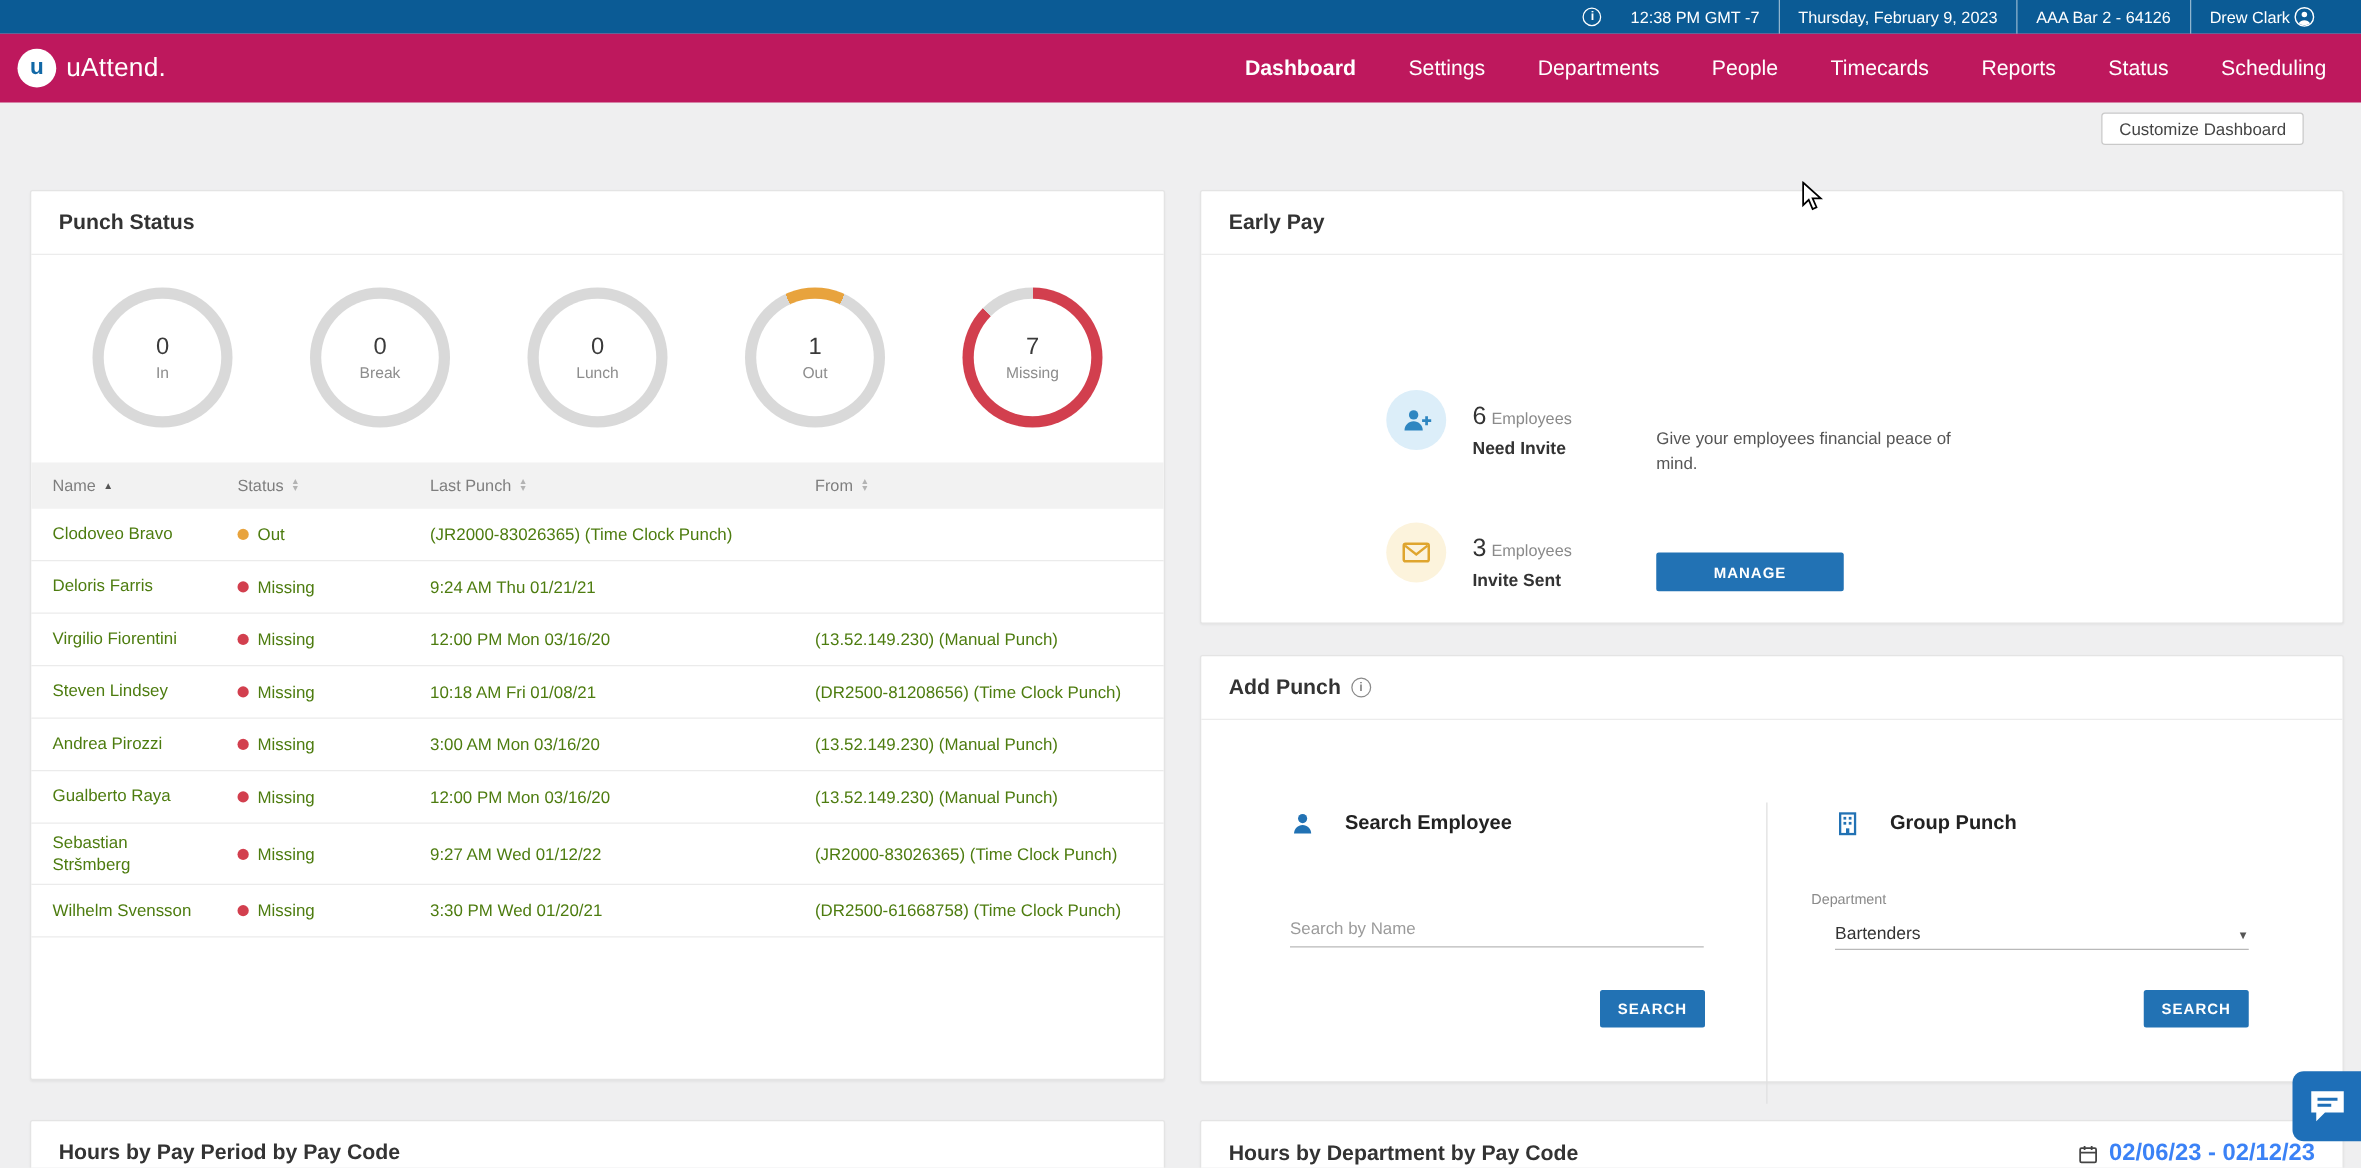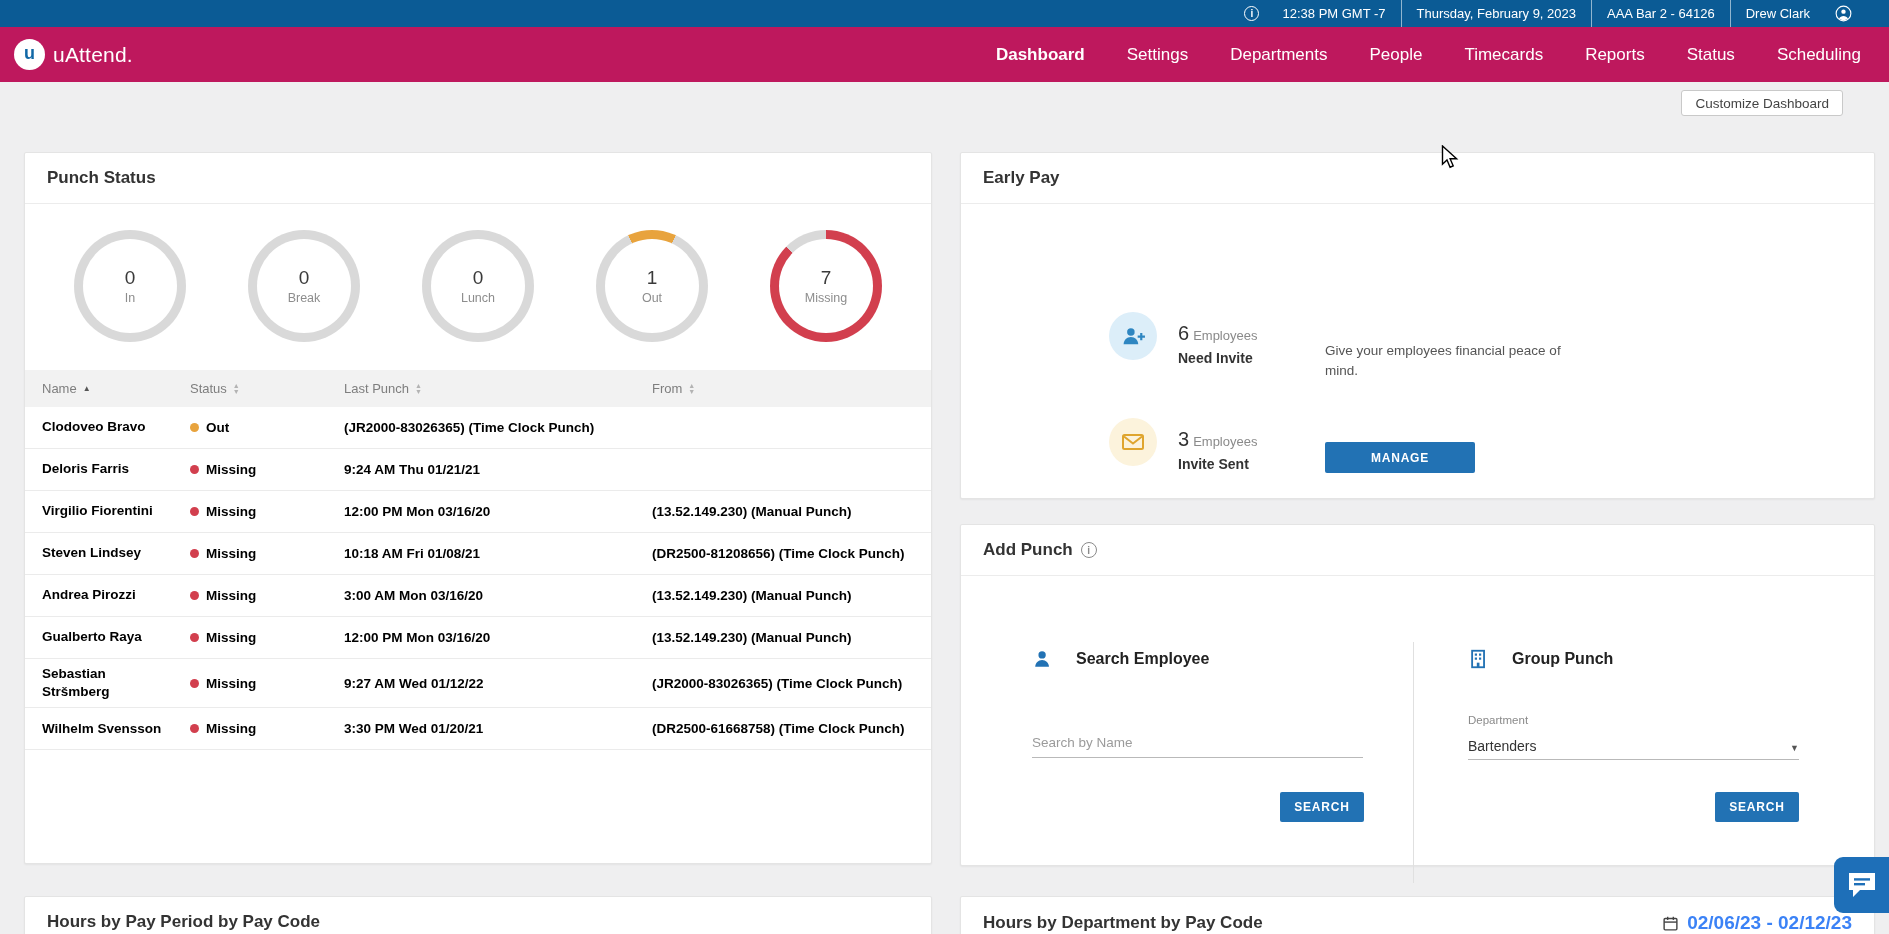--- a/index.html
+++ b/index.html
@@ -11,21 +11,21 @@
   .topbar { position:absolute; left:0; top:0; width:100%; height:27px; background:#0b5b95;
             display:flex; align-items:stretch; justify-content:flex-end; padding-right:22px; color:#fff; }
   .tb-item { display:flex; align-items:center; font-size:13px; padding:12px 15px; white-space:nowrap; }
   .tb-item.first { padding-right:8px; }
   .tb-sep { width:1px; background:rgba(255,255,255,.55); }
   .circle-i { width:15px; height:15px; border:1.5px solid #fff; border-radius:50%;
               display:inline-flex; align-items:center; justify-content:center;
               font-size:10px; font-weight:700; }
   .circle-i::after { content:"i"; }
   .circle-i.gray { border-color:#8a8a8a; color:#8a8a8a; width:16px; height:16px; font-size:10px; }
-  .tb-user { display:flex; align-items:center; gap:25px; }
+  .tb-user { display:flex; align-items:center; gap:3px; }
 
   
   .navbar { position:absolute; left:0; top:27px; width:100%; height:55px; background:#be185d;
             display:flex; align-items:center; justify-content:space-between; padding:0 28px 0 14px; }
   .brand { display:flex; align-items:center; gap:8px; cursor:pointer; }
   .brand-mark { width:31px; height:31px; background:#fff; border-radius:50%; color:#1168a6;
                 display:inline-flex; align-items:center; justify-content:center;
                 font-weight:700; font-size:18px; }
   .brand-mark::after { content:"u"; margin-top:-3px; }
   .brand-text { color:#fff; font-size:21px; letter-spacing:.2px; }
@@ -67,21 +67,21 @@
   .ptable { width:100%; }
   .pt-head, .pt-row { display:grid; grid-template-columns:148px 154px 308px 1fr; padding:0 17px; align-items:center; }
   .pt-head { background:#f2f2f2; height:37px; color:#7e7e7e; font-size:13px; }
   .pt-hcell { display:flex; align-items:center; cursor:pointer; }
   .sort-asc { margin-left:6px; color:#555; font-size:8px; }
   .sort-asc::after { content:"▲"; }
   .sort-both { display:inline-flex; flex-direction:column; margin-left:6px; color:#b3b3b3;
                font-size:7px; line-height:6px; }
   .sort-both::before { content:"▲"; }
   .sort-both::after { content:"▼"; }
-  .pt-row { min-height:42px; border-bottom:1px solid #ebebeb; font-size:13.5px; color:#000000; cursor:pointer;font-weight:bold; }
+  .pt-row { min-height:42px; border-bottom:1px solid #ebebeb; font-size:13.5px; color:#4d7c0f; cursor:pointer; }
   .pt-c { padding:6px 0; }
   .pt-c.name { padding-right:28px; line-height:1.35; }
   .pt-c.status { display:flex; align-items:center; gap:7px; }
   .dot { width:9px; height:9px; border-radius:50%; display:inline-block; flex:none; }
 
   
   .ep-body { position:relative; height:290px; }
   .ep-icon { position:absolute; width:48px; height:48px; border-radius:50%;
              display:flex; align-items:center; justify-content:center; }
   .ep-icon.blue { background:#dceef9; left:148px; top:108px; }
@@ -103,21 +103,21 @@
   .ap-body { position:relative; height:285px; }
   .ap-heading { position:absolute; display:flex; align-items:center; gap:22px;
                 font-size:16px; font-weight:600; color:#222; }
   .ap-heading.left { left:71px; top:72px; }
   .ap-heading.right { left:507px; top:72px; }
   .ap-input { position:absolute; left:71px; top:152px; width:331px; height:30px;
               border:none; border-bottom:1px solid #b9b9b9; font-size:13.5px; color:#333;
               background:transparent; outline:none; font-family:"Liberation Sans", sans-serif; }
   .ap-input::placeholder { color:#9b9b9b; }
   .ap-divider { position:absolute; left:452px; top:66px; height:241px; width:1px; background:#e0e0e0; }
-  .ap-dept-label { position:absolute; left:507px; top:138px; font-size:11.5px; color:#8a8a8a; }
+  .ap-dept-label { position:absolute; left:488px; top:138px; font-size:11.5px; color:#8a8a8a; }
   .ap-select { position:absolute; left:507px; top:156px; width:331px; height:28px;
                border-bottom:1px solid #b9b9b9; display:flex; align-items:center;
                justify-content:space-between; font-size:14px; color:#333; cursor:pointer; }
   .select-caret::after { content:"▼"; font-size:9px; color:#555; }
   .ap-search1 { position:absolute; left:319px; top:216px; width:84px; height:30px; }
   .ap-search2 { position:absolute; left:754px; top:216px; width:84px; height:30px; }
 
   
   .date-range { display:flex; align-items:center; gap:8px; font-size:19px; font-weight:700; color:#3b82f6; }
 

